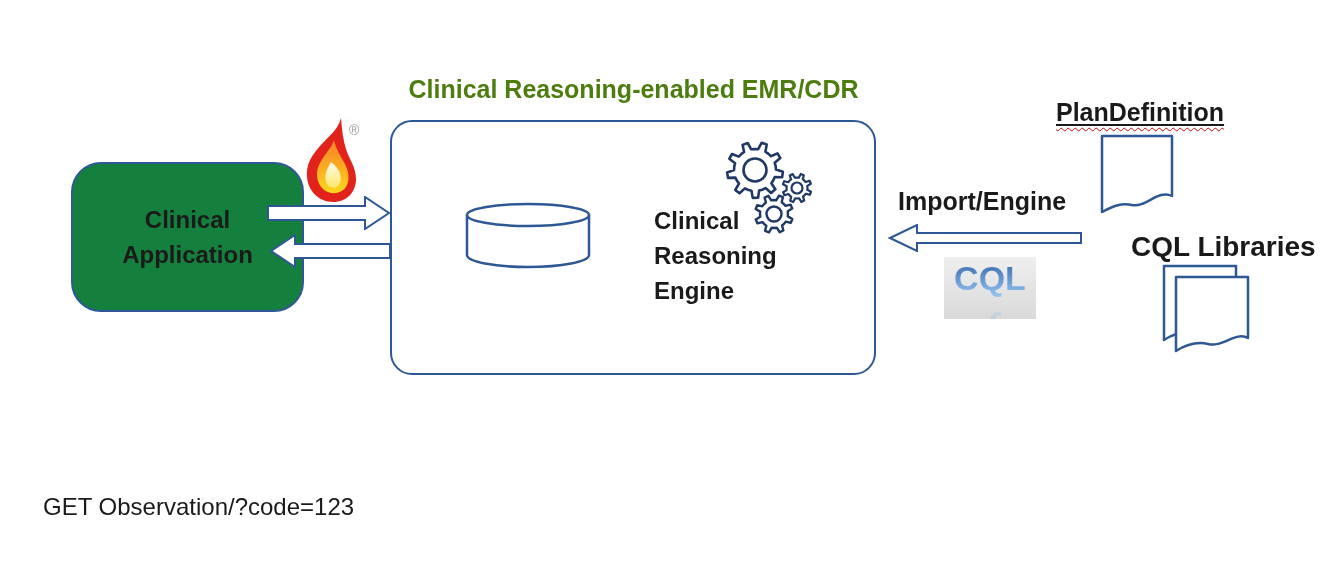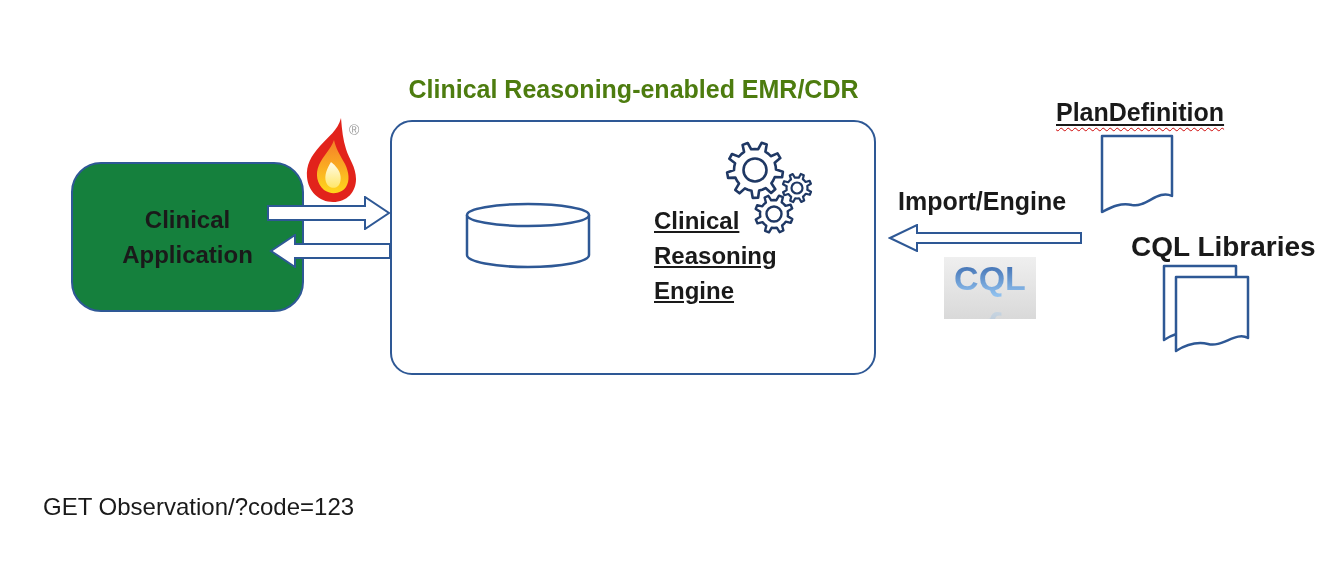--- a/index.html
+++ b/index.html
@@ -11,21 +11,21 @@
          font-size:25px;font-weight:700;color:#4d7c0f;}
 
   .main-box{left:390px;top:120px;width:482px;height:251px;border:2.5px solid #2e5895;border-radius:22px;background:#fff;}
   .left-box{left:31px;top:162px;width:229px;height:146px;border:2.5px solid #2e5895;border-radius:30px;background:#15803d;
             display:flex;align-items:center;justify-content:center;margin-left:40px;}
   .left-box span{display:block;max-width:180px;text-align:center;font-size:24px;font-weight:700;line-height:35px;}
 
   .reg{left:349px;top:122px;font-size:14px;color:#9a9a9a;}
 
   .cdr-label{left:464px;top:224px;width:128px;text-align:center;font-size:27px;font-weight:700;}
-  .engine-label{left:654px;top:203px;width:162px;font-size:24px;font-weight:700;line-height:35px;text-decoration:underline;}
+  .engine-label{left:654px;top:203px;width:162px;font-size:24px;font-weight:700;line-height:35px;}
 
   .import-label{left:898px;top:187px;font-size:25px;font-weight:700;}
   .plandef-label{left:1056px;top:98px;font-size:25px;font-weight:700;}
   .cql-lib-label{left:1131px;top:231px;font-size:28px;font-weight:700;}
 
   .squiggle{text-decoration-line:underline;text-decoration-style:wavy;
             text-decoration-color:#cf0a0a;text-decoration-thickness:1px;text-underline-offset:6px;}
   .solidline{text-decoration-line:underline;text-decoration-style:solid;
              text-decoration-color:#1a1a1a;text-decoration-thickness:2px;text-underline-offset:3px;}
 

